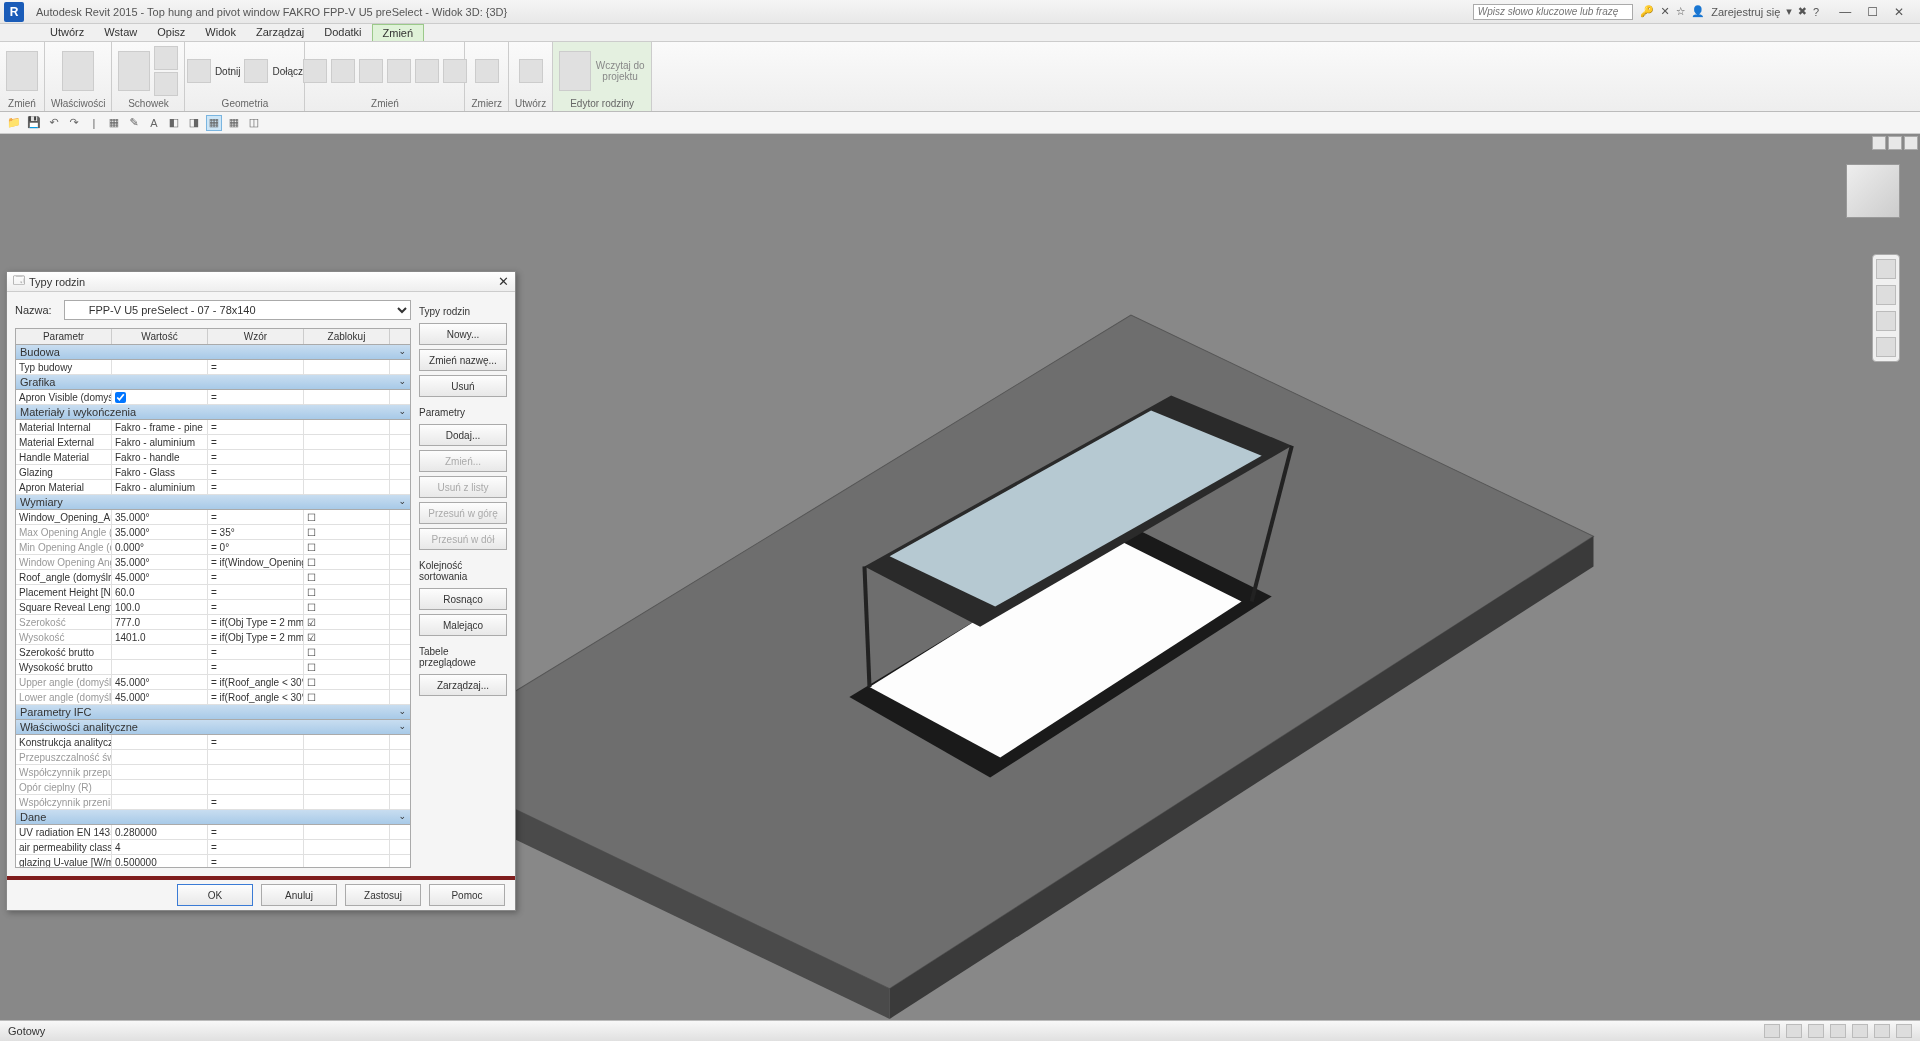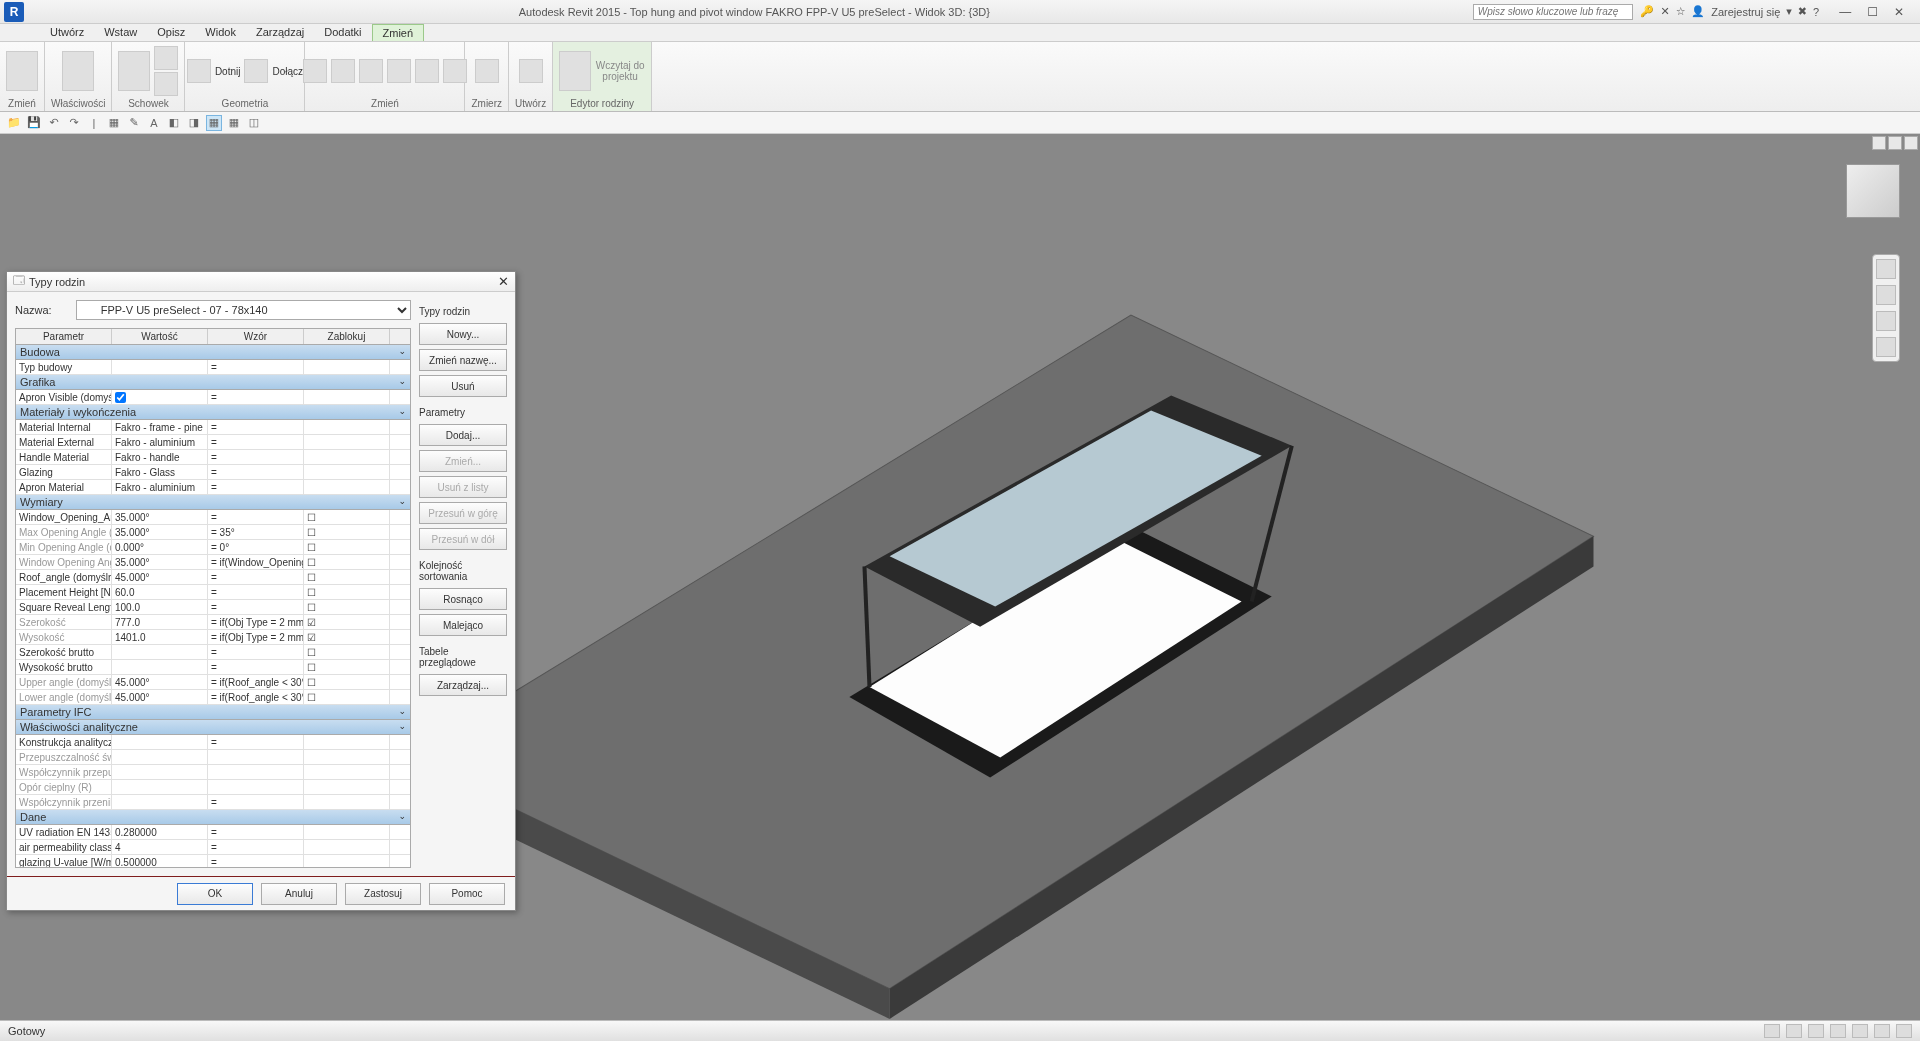--- a/index.html
+++ b/index.html
@@ -1,19 +1,19 @@
 <!DOCTYPE html>
 <html><head>
 <meta charset="utf-8">
 <style>
 *{box-sizing:border-box;margin:0;padding:0;font-family:"Segoe UI",Tahoma,sans-serif;font-size:11px;color:#333}
 body{background:#fff;width:1920px;height:1041px;overflow:hidden;position:relative}
 .titlebar{height:24px;background:linear-gradient(#f5f5f5,#e8e8e8);display:flex;align-items:center;padding:0 4px;border-bottom:1px solid #ccc}
 .logo{width:20px;height:20px;background:#1a5cb8;color:#fff;display:flex;align-items:center;justify-content:center;font-weight:bold;font-size:12px;border-radius:2px;margin-right:12px}
-.title-text{flex:1;text-align:center;color:#555}
+.title-text{flex:1;color:#555}
 .searchbox{width:160px;height:16px;background:#fff;border:1px solid #aaa;padding:0 4px;font-style:italic;color:#999;font-size:10px}
 .title-icons{display:flex;gap:6px;padding:0 8px;align-items:center}
 .title-icons span{font-size:11px;color:#555}
 .win-controls{display:flex;gap:16px;padding:0 12px}
 .win-controls span{font-size:12px;color:#555;cursor:pointer}
 .menubar{height:18px;background:#f0f0f0;display:flex;padding:0 40px;border-bottom:1px solid #ccc}
 .menubar span{padding:2px 10px;font-size:11px;cursor:pointer}
 .menubar span.active{background:#dff2d8;border:1px solid #9bc98a;border-bottom:none}
 .ribbon{height:70px;background:linear-gradient(#fafafa,#eee);border-bottom:1px solid #bbb;display:flex}
 .ribbon-group{border-right:1px solid #ccc;padding:2px 6px;display:flex;flex-direction:column;justify-content:space-between;align-items:center}
@@ -30,37 +30,37 @@
 .vc-corner{position:absolute;top:2px;right:2px;display:flex;gap:2px}
 .vc-corner span{width:14px;height:14px;background:#e8e8e8;border:1px solid #aaa}
 .viewcube{position:absolute;top:30px;right:20px;width:54px;height:54px;background:linear-gradient(135deg,#eee,#ccc);border:1px solid #999;transform:rotate(0deg)}
 .navbar{position:absolute;top:120px;right:20px;width:28px;background:#f0f0f0;border:1px solid #aaa;border-radius:4px;display:flex;flex-direction:column;align-items:center;padding:4px 0;gap:6px}
 .navbar span{width:20px;height:20px;background:#ddd;border:1px solid #bbb}
 .dialog{position:absolute;left:6px;top:137px;width:510px;height:640px;background:#f5f5f5;border:1px solid #888;box-shadow:2px 2px 6px rgba(0,0,0,.3);display:flex;flex-direction:column}
 .dlg-title{height:20px;background:linear-gradient(#fff,#eee);display:flex;align-items:center;padding:0 6px;border-bottom:1px solid #ccc}
 .dlg-title .x{margin-left:auto;font-size:13px;cursor:pointer}
 .dlg-body{flex:1;display:flex;padding:8px;gap:8px;overflow:hidden}
 .dlg-left{flex:1;display:flex;flex-direction:column}
-.namerow{display:flex;align-items:center;gap:24px;margin-bottom:8px}
+.namerow{display:flex;align-items:center;gap:12px;margin-bottom:8px}
 .namerow select{flex:1;height:20px;border:1px solid #aaa;background:#fff;padding:0 20px}
 .param-table{flex:1;border:1px solid #aaa;background:#fff;overflow-y:auto;overflow-x:hidden}
 .pt-head{display:grid;grid-template-columns:96px 96px 96px 86px;background:#f0f0f0;border-bottom:1px solid #aaa;position:sticky;top:0}
 .pt-head div{padding:2px 4px;border-right:1px solid #ccc;text-align:center;font-size:10px}
 .pt-group{background:linear-gradient(#c8ddf0,#a8cae8);padding:1px 4px;font-weight:normal;font-size:10px;border-bottom:1px solid #aaa;display:flex}
 .pt-group .exp{margin-left:auto;font-size:9px}
 .pt-row{display:grid;grid-template-columns:96px 96px 96px 86px;border-bottom:1px solid #e0e0e0;height:15px}
 .pt-row div{padding:0 3px;border-right:1px solid #e0e0e0;font-size:10px;white-space:nowrap;overflow:hidden;line-height:15px}
 .pt-row.gray div:first-child{color:#999}
 .pt-row .chk{display:flex;align-items:center;justify-content:flex-start}
 .pt-row .chk input{width:11px;height:11px}
 .dlg-right{width:88px;display:flex;flex-direction:column;gap:4px}
 .btn{height:22px;background:linear-gradient(#fdfdfd,#e8e8e8);border:1px solid #aaa;font-size:10px;cursor:pointer;display:flex;align-items:center;justify-content:center}
 .btn.dis{color:#aaa}
 .section-label{font-size:10px;margin-top:6px;margin-bottom:2px}
-.dlg-foot{height:34px;border-top:1px solid #7f1d1d;display:flex;align-items:center;justify-content:flex-end;gap:8px;padding:0 10px}
+.dlg-foot{height:34px;border-top:4px solid #7f1d1d;display:flex;align-items:center;justify-content:flex-end;gap:8px;padding:0 10px}
 .dlg-foot .btn{width:76px}
 .dlg-foot .btn.primary{border:1px solid #3a7bd5}
 .statusbar{position:absolute;bottom:0;left:0;right:0;height:20px;background:linear-gradient(#f8f8f8,#e0e0e0);border-top:1px solid #bbb;display:flex;align-items:center;padding:10px 8px;font-size:10px;color:#555}
 .statusbar .sicons{margin-left:auto;display:flex;gap:6px}
 .statusbar .sicons span{width:16px;height:14px;background:#ddd;border:1px solid #bbb}
 </style>
 </head>
 <body>
 
 <div class="titlebar">

